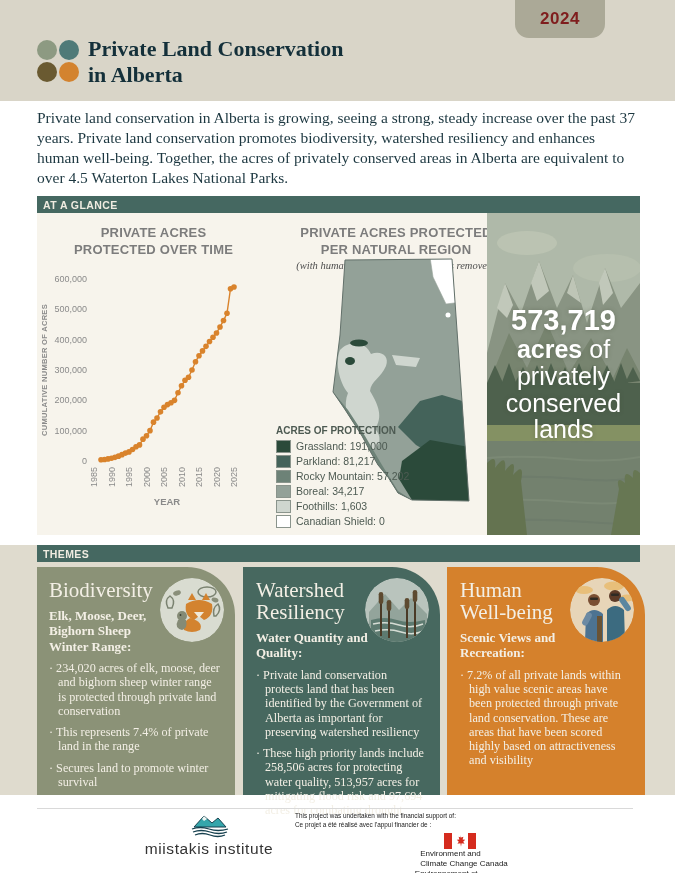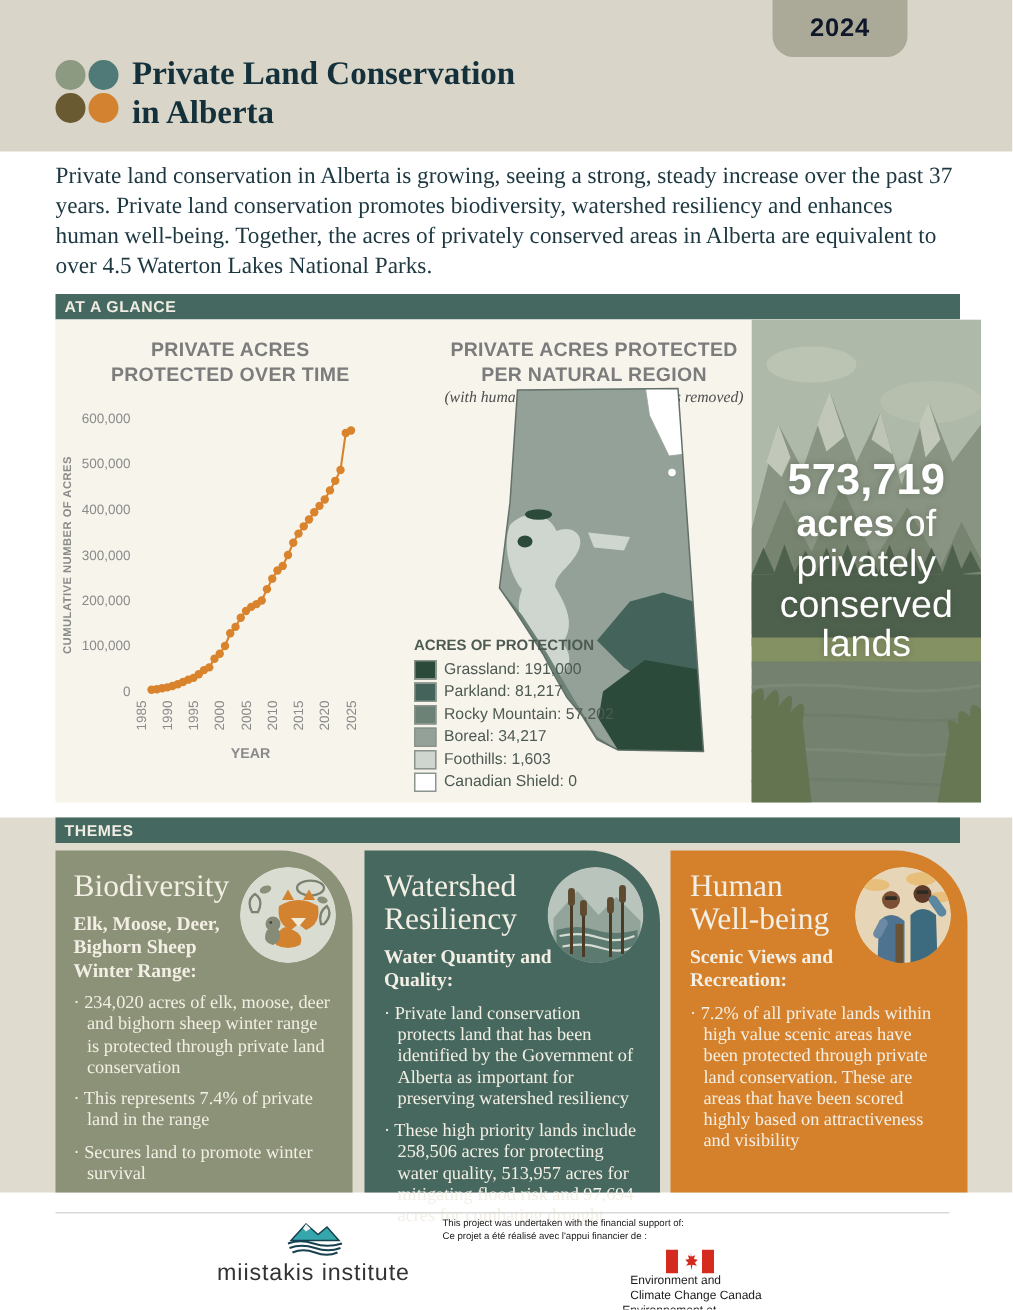--- a/index.html
+++ b/index.html
@@ -1,21 +1,21 @@
 <!DOCTYPE html>
 <html><head>
 <meta charset="utf-8">
 <style>
   html,body{margin:0;padding:0;}
   body{width:675px;height:873px;background:#ffffff;font-family:"Liberation Sans",sans-serif;position:relative;overflow:hidden;}
   .abs{position:absolute;}
 
   
   #header{left:0;top:0;width:675px;height:101px;background:#d9d5c8;}
-  #badge{left:515px;top:0;width:90px;height:38px;background:#aba997;border-radius:0 0 14px 14px;display:flex;align-items:center;justify-content:center;color:#0f172a;font-weight:bold;font-size:17px;letter-spacing:.5px;}
+  #badge{left:515px;top:0;width:90px;height:38px;background:#aba997;border-radius:0 0 14px 14px;display:flex;align-items:center;justify-content:center;color:#7f1d1d;font-weight:bold;font-size:17px;letter-spacing:.5px;}
   #logo-dots{left:37px;top:40px;width:42px;height:42px;display:grid;grid-template-columns:20px 20px;grid-gap:2px;}
   .dot{width:20px;height:20px;border-radius:50%;}
   #page-title{left:88px;top:36px;width:420px;font-family:"Liberation Serif",serif;font-weight:bold;font-size:22px;line-height:1.18;color:#14303a;}
 
   
   #intro{left:37px;top:108px;width:604px;font-family:"Liberation Serif",serif;font-size:15.5px;line-height:1.3;color:#1c3740;}
 
   
   .banner{height:17px;background:#456861;color:#efece1;font-size:10.5px;font-weight:bold;letter-spacing:.4px;display:flex;align-items:center;padding-left:6px;box-sizing:border-box;}
   #glance-banner{left:37px;top:196px;width:603px;}
@@ -26,21 +26,21 @@
   #line-chart{position:absolute;left:0;top:40px;}
   #map-block{left:233px;top:0;width:252px;height:322px;}
   #map-block .chart-title{margin:12px auto 0;width:200px;}
   #map-subtitle{font-family:"Liberation Serif",serif;font-style:italic;font-weight:normal;font-size:10.5px;color:#4e4e4e;text-align:center;margin-top:1px;}
   #map-svg{position:absolute;left:0;top:42px;}
   #map-legend{position:absolute;left:6px;top:212px;width:150px;}
   #legend-title{font-size:10px;font-weight:bold;color:#4d5a52;line-height:1.15;margin-bottom:3px;}
   .legend-row{display:flex;align-items:center;margin-bottom:2px;}
   .legend-swatch{width:13px;height:11px;margin-right:5px;border:0.5px solid #8a948c;flex:none;}
   .legend-label{font-size:10.5px;color:#4d5a52;white-space:nowrap;}
-  #photo-block{left:464px;top:0;width:153px;height:242px;}
+  #photo-block{left:450px;top:0;width:153px;height:242px;}
   #photo-overlay{position:absolute;left:0;top:92px;width:153px;text-align:center;color:#ffffff;font-size:25px;line-height:1.07;text-shadow:0 0 4px rgba(60,70,50,.35);}
   #photo-overlay .big{font-size:29px;font-weight:bold;}
   #photo-overlay b{font-weight:bold;}
 
   
   #themes-bg{left:0;top:545px;width:675px;height:250px;background:#dfdbce;}
   #themes-banner{left:37px;top:545px;width:603px;}
   .card{top:567px;height:228px;border-radius:0 48px 0 0;box-sizing:border-box;padding:12px 13px;color:#f3efe5;font-family:"Liberation Serif",serif;}
   #card-0{left:37px;width:198px;}
   #card-1{left:243px;width:197px;}

